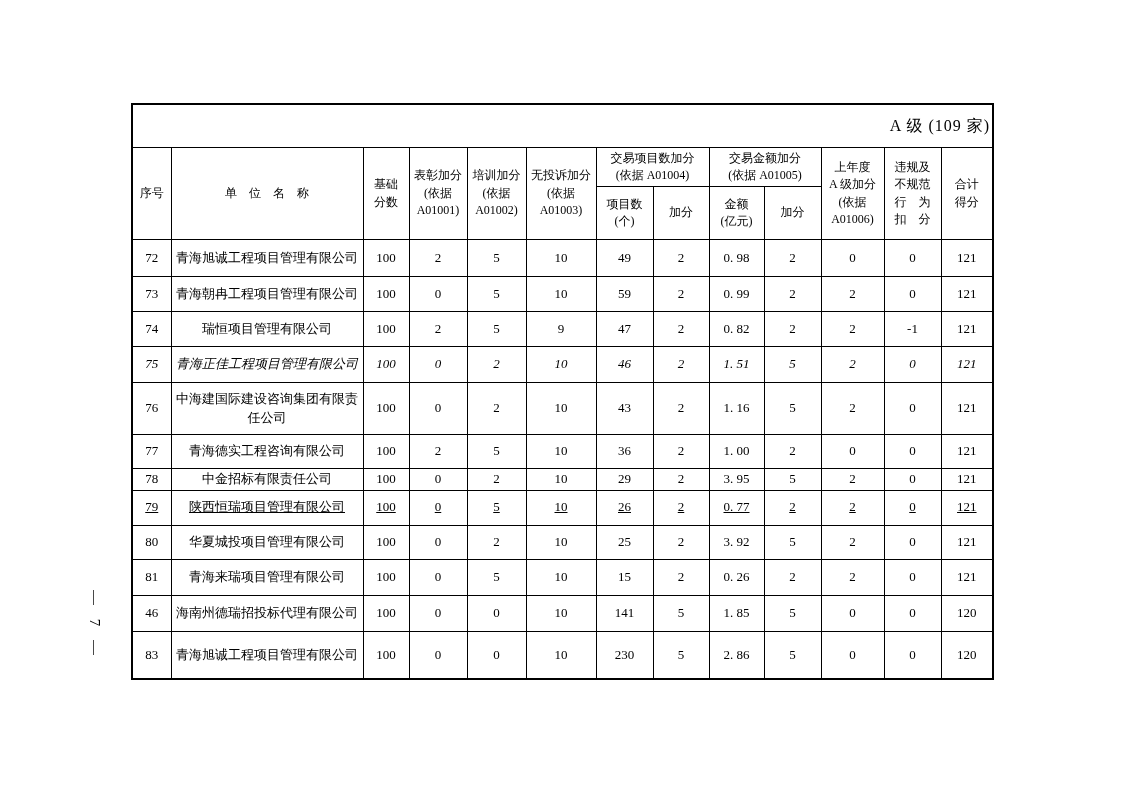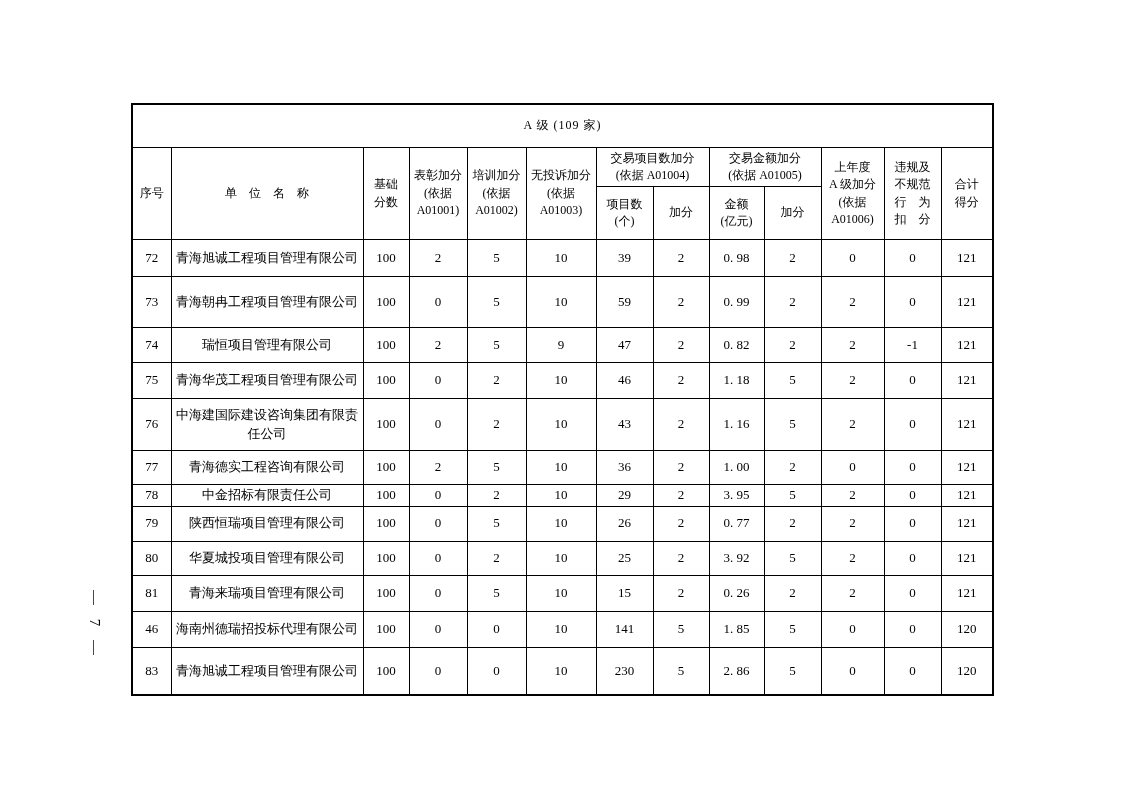--- a/index.html
+++ b/index.html
@@ -39,23 +39,24 @@
     font-weight: normal;
     text-align: center;
     vertical-align: middle;
     padding: 1px 2px;
     font-size: 13px;
     line-height: 1.45;
     white-space: pre-line;
     overflow: hidden;
   }
   tr.title-row th {
-    font-size: 12px;
+    font-size: 16px;
     letter-spacing: 1px;
     height: 40px;
+    text-align: right;
   }
   tr.header-group-row th {
     font-size: 12px;
     height: 36px;
   }
   tr.header-sub-row th {
     font-size: 12px;
     height: 50px;
   }
   td.name-cell {
@@ -128,29 +129,29 @@
     </tr>
   </thead>
   <tbody id="table-body">
       <tr style="height: 37px; padding-left: 36px;">
         <td>72</td>
         <td class="name-cell">青海旭诚工程项目管理有限公司</td>
         <td>100</td>
         <td>2</td>
         <td>5</td>
         <td>10</td>
-        <td>39</td>
+        <td>49</td>
         <td>2</td>
         <td>0. 98</td>
         <td>2</td>
         <td>0</td>
         <td>0</td>
         <td>121</td>
       </tr>
-      <tr style="height: 51px;">
+      <tr style="height: 35px;">
         <td>73</td>
         <td class="name-cell">青海朝冉工程项目管理有限公司</td>
         <td>100</td>
         <td>0</td>
         <td>5</td>
         <td>10</td>
         <td>59</td>
         <td>2</td>
         <td>0. 99</td>
         <td>2</td>
@@ -166,30 +167,30 @@
         <td>5</td>
         <td>9</td>
         <td>47</td>
         <td>2</td>
         <td>0. 82</td>
         <td>2</td>
         <td>2</td>
         <td>-1</td>
         <td>121</td>
       </tr>
-      <tr style="height: 36px;">
+      <tr style="height: 36px; font-style: italic;">
         <td>75</td>
-        <td class="name-cell">青海华茂工程项目管理有限公司</td>
+        <td class="name-cell">青海正佳工程项目管理有限公司</td>
         <td>100</td>
         <td>0</td>
         <td>2</td>
         <td>10</td>
         <td>46</td>
         <td>2</td>
-        <td>1. 18</td>
+        <td>1. 51</td>
         <td>5</td>
         <td>2</td>
         <td>0</td>
         <td>121</td>
       </tr>
       <tr style="height: 52px; margin-top: 6px;">
         <td>76</td>
         <td class="name-cell">中海建国际建设咨询集团有限责任公司</td>
         <td>100</td>
         <td>0</td>
@@ -226,21 +227,21 @@
         <td>2</td>
         <td>10</td>
         <td>29</td>
         <td>2</td>
         <td>3. 95</td>
         <td>5</td>
         <td>2</td>
         <td>0</td>
         <td>121</td>
       </tr>
-      <tr style="height: 35px;">
+      <tr style="height: 35px; text-decoration: underline;">
         <td>79</td>
         <td class="name-cell">陕西恒瑞项目管理有限公司</td>
         <td>100</td>
         <td>0</td>
         <td>5</td>
         <td>10</td>
         <td>26</td>
         <td>2</td>
         <td>0. 77</td>
         <td>2</td>

